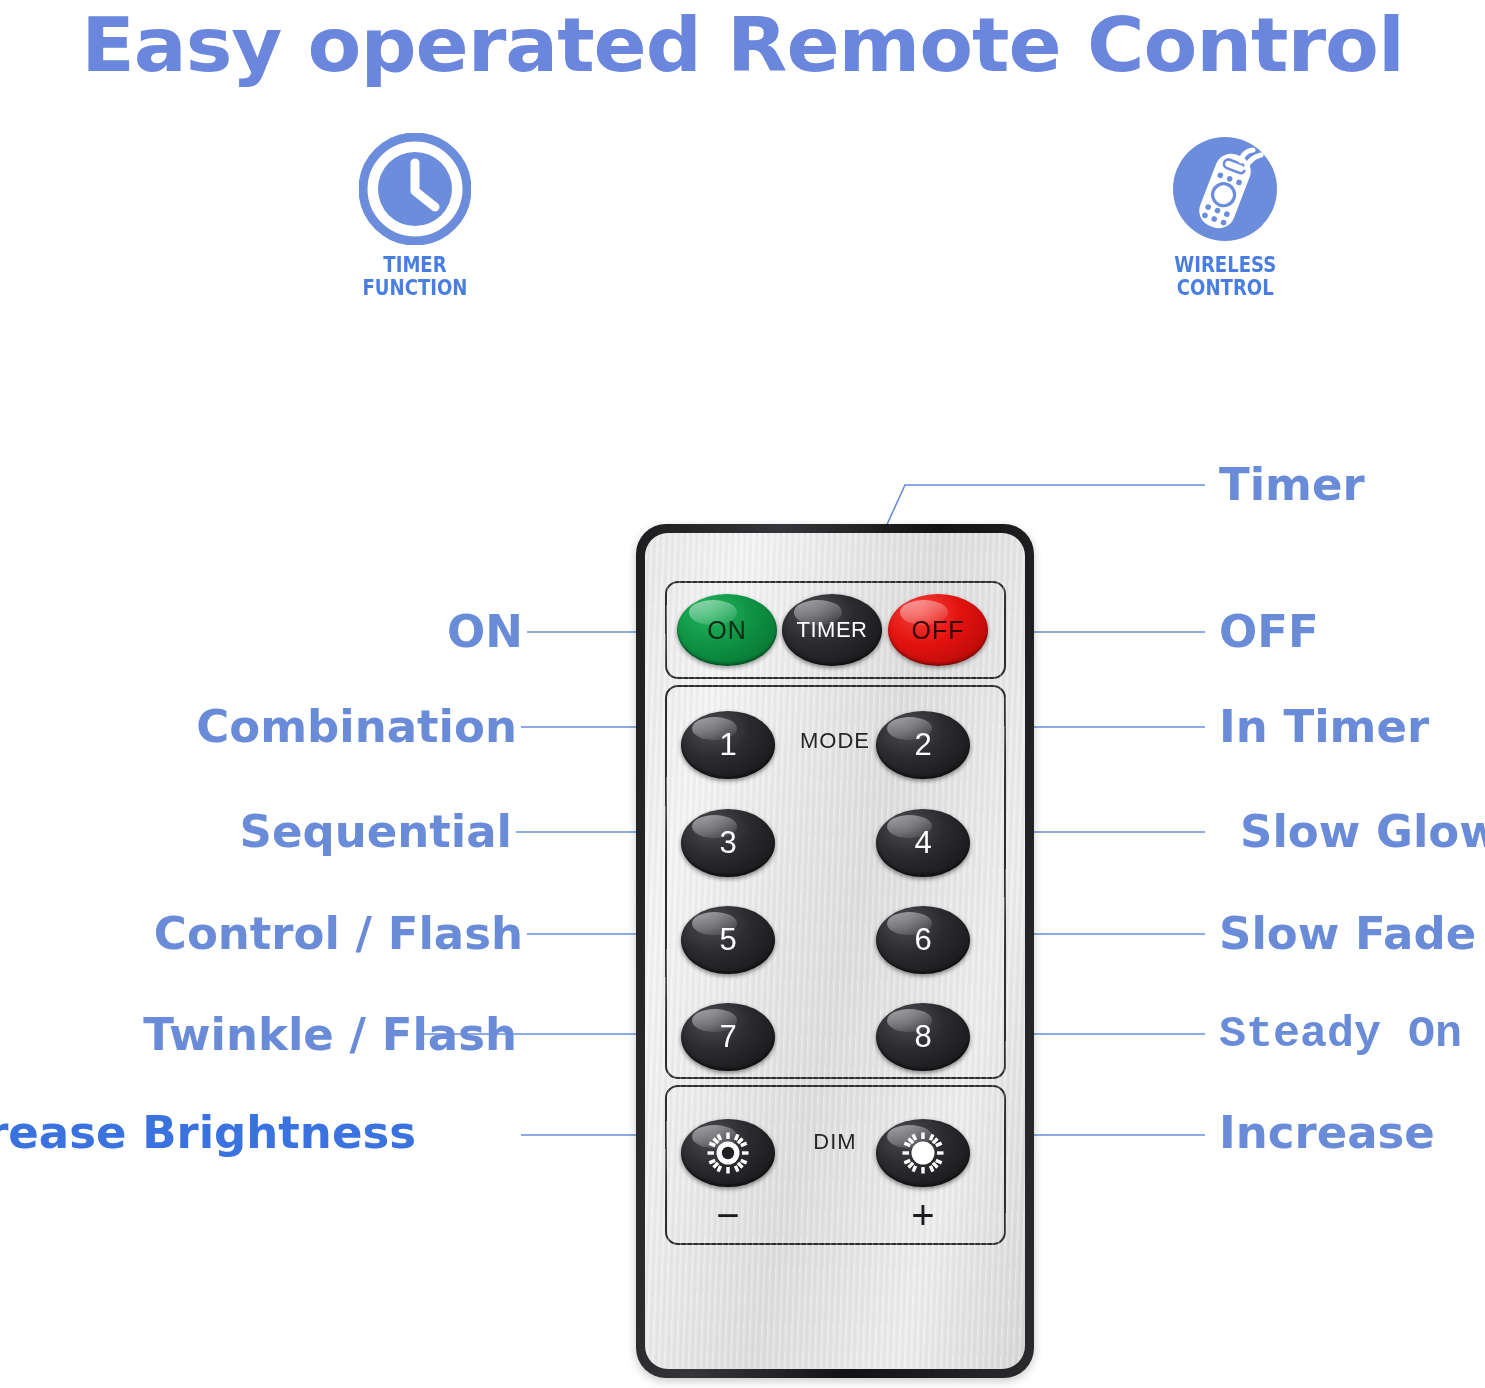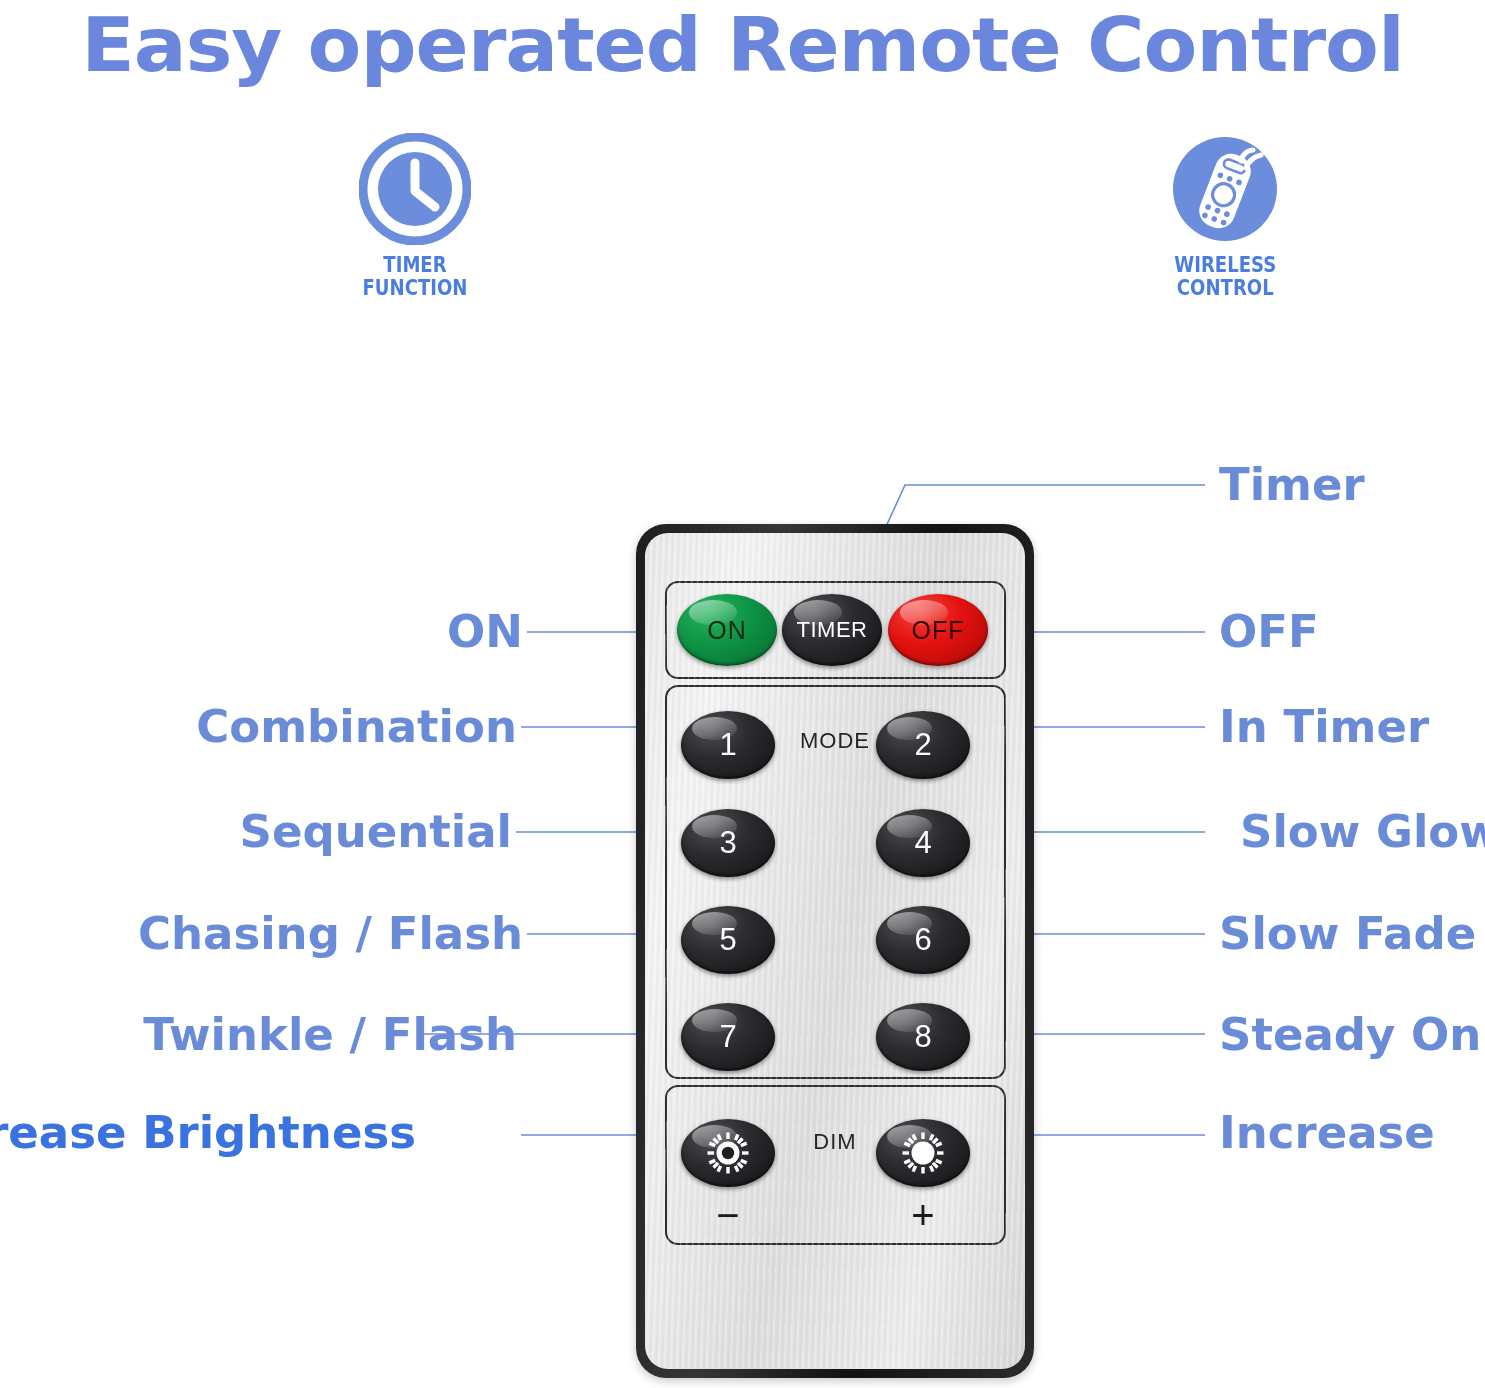--- a/index.html
+++ b/index.html
@@ -347,23 +347,23 @@
 
     <div class="pm" id="sign-minus">−</div>
     <div class="pm" id="sign-plus">+</div>
 
   </div>
 </div>
 
 <div class="callout left" style="right:962px; top:607px;">ON</div>
 <div class="callout left" style="right:968px; top:702px;">Combination</div>
 <div class="callout left" style="right:973px; top:807px;">Sequential</div>
-<div class="callout left" style="right:962px; top:909px;">Chasing / Flash</div>
+<div class="callout left" style="right:962px; top:909px;">Control / Flash</div>
 <div class="callout left" style="right:968px; top:1010px;">Twinkle / Flash</div>
 <div class="callout left strong" style="right:1069px; top:1108px;">Decrease Brightness</div>
 
 <div class="callout right" style="left:1219px; top:460px;">Timer</div>
 <div class="callout right" style="left:1219px; top:607px;">OFF</div>
 <div class="callout right" style="left:1219px; top:702px;">In Timer</div>
 <div class="callout right" style="left:1240px; top:807px;">Slow Glow</div>
 <div class="callout right" style="left:1219px; top:909px;">Slow Fade</div>
-<div class="callout right" style="left:1219px; top:1010px;">Steady On</div>
+<div class="callout right" style="left:1219px; top:1010px;font-family:Liberation Mono, monospace;">Steady On</div>
 <div class="callout right" style="left:1219px; top:1108px;">Increase</div>
 
 </body></html>

